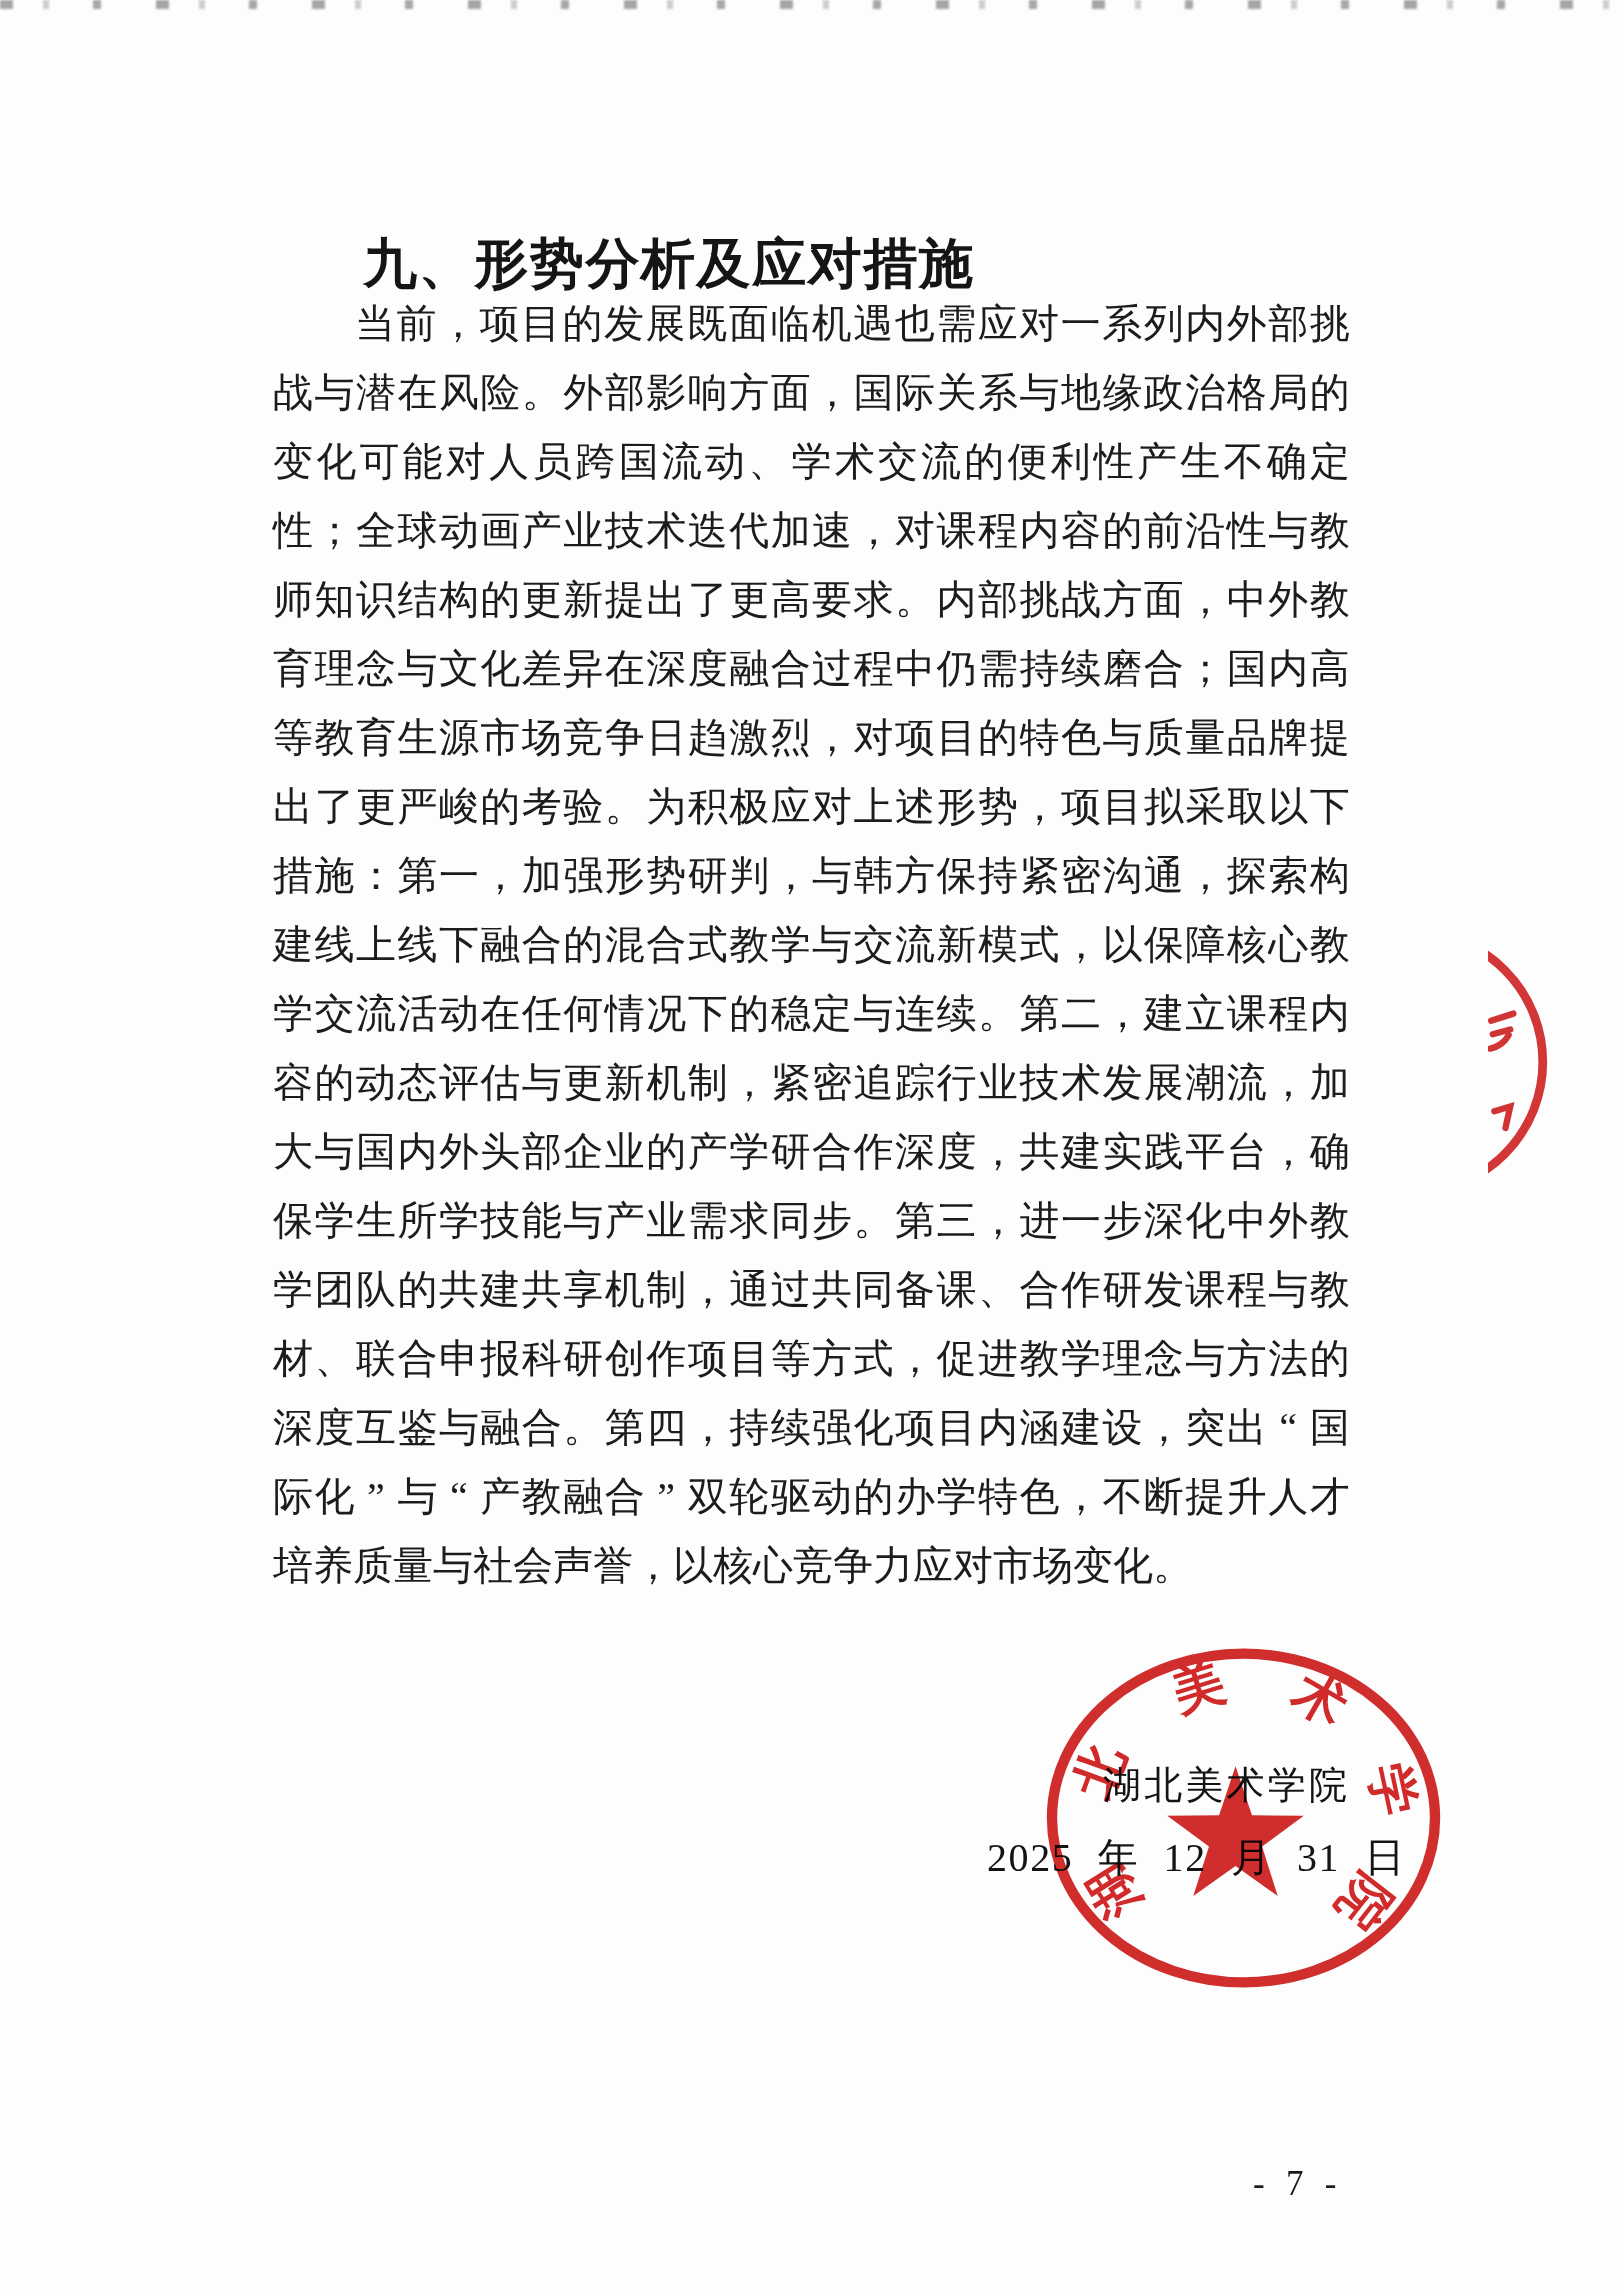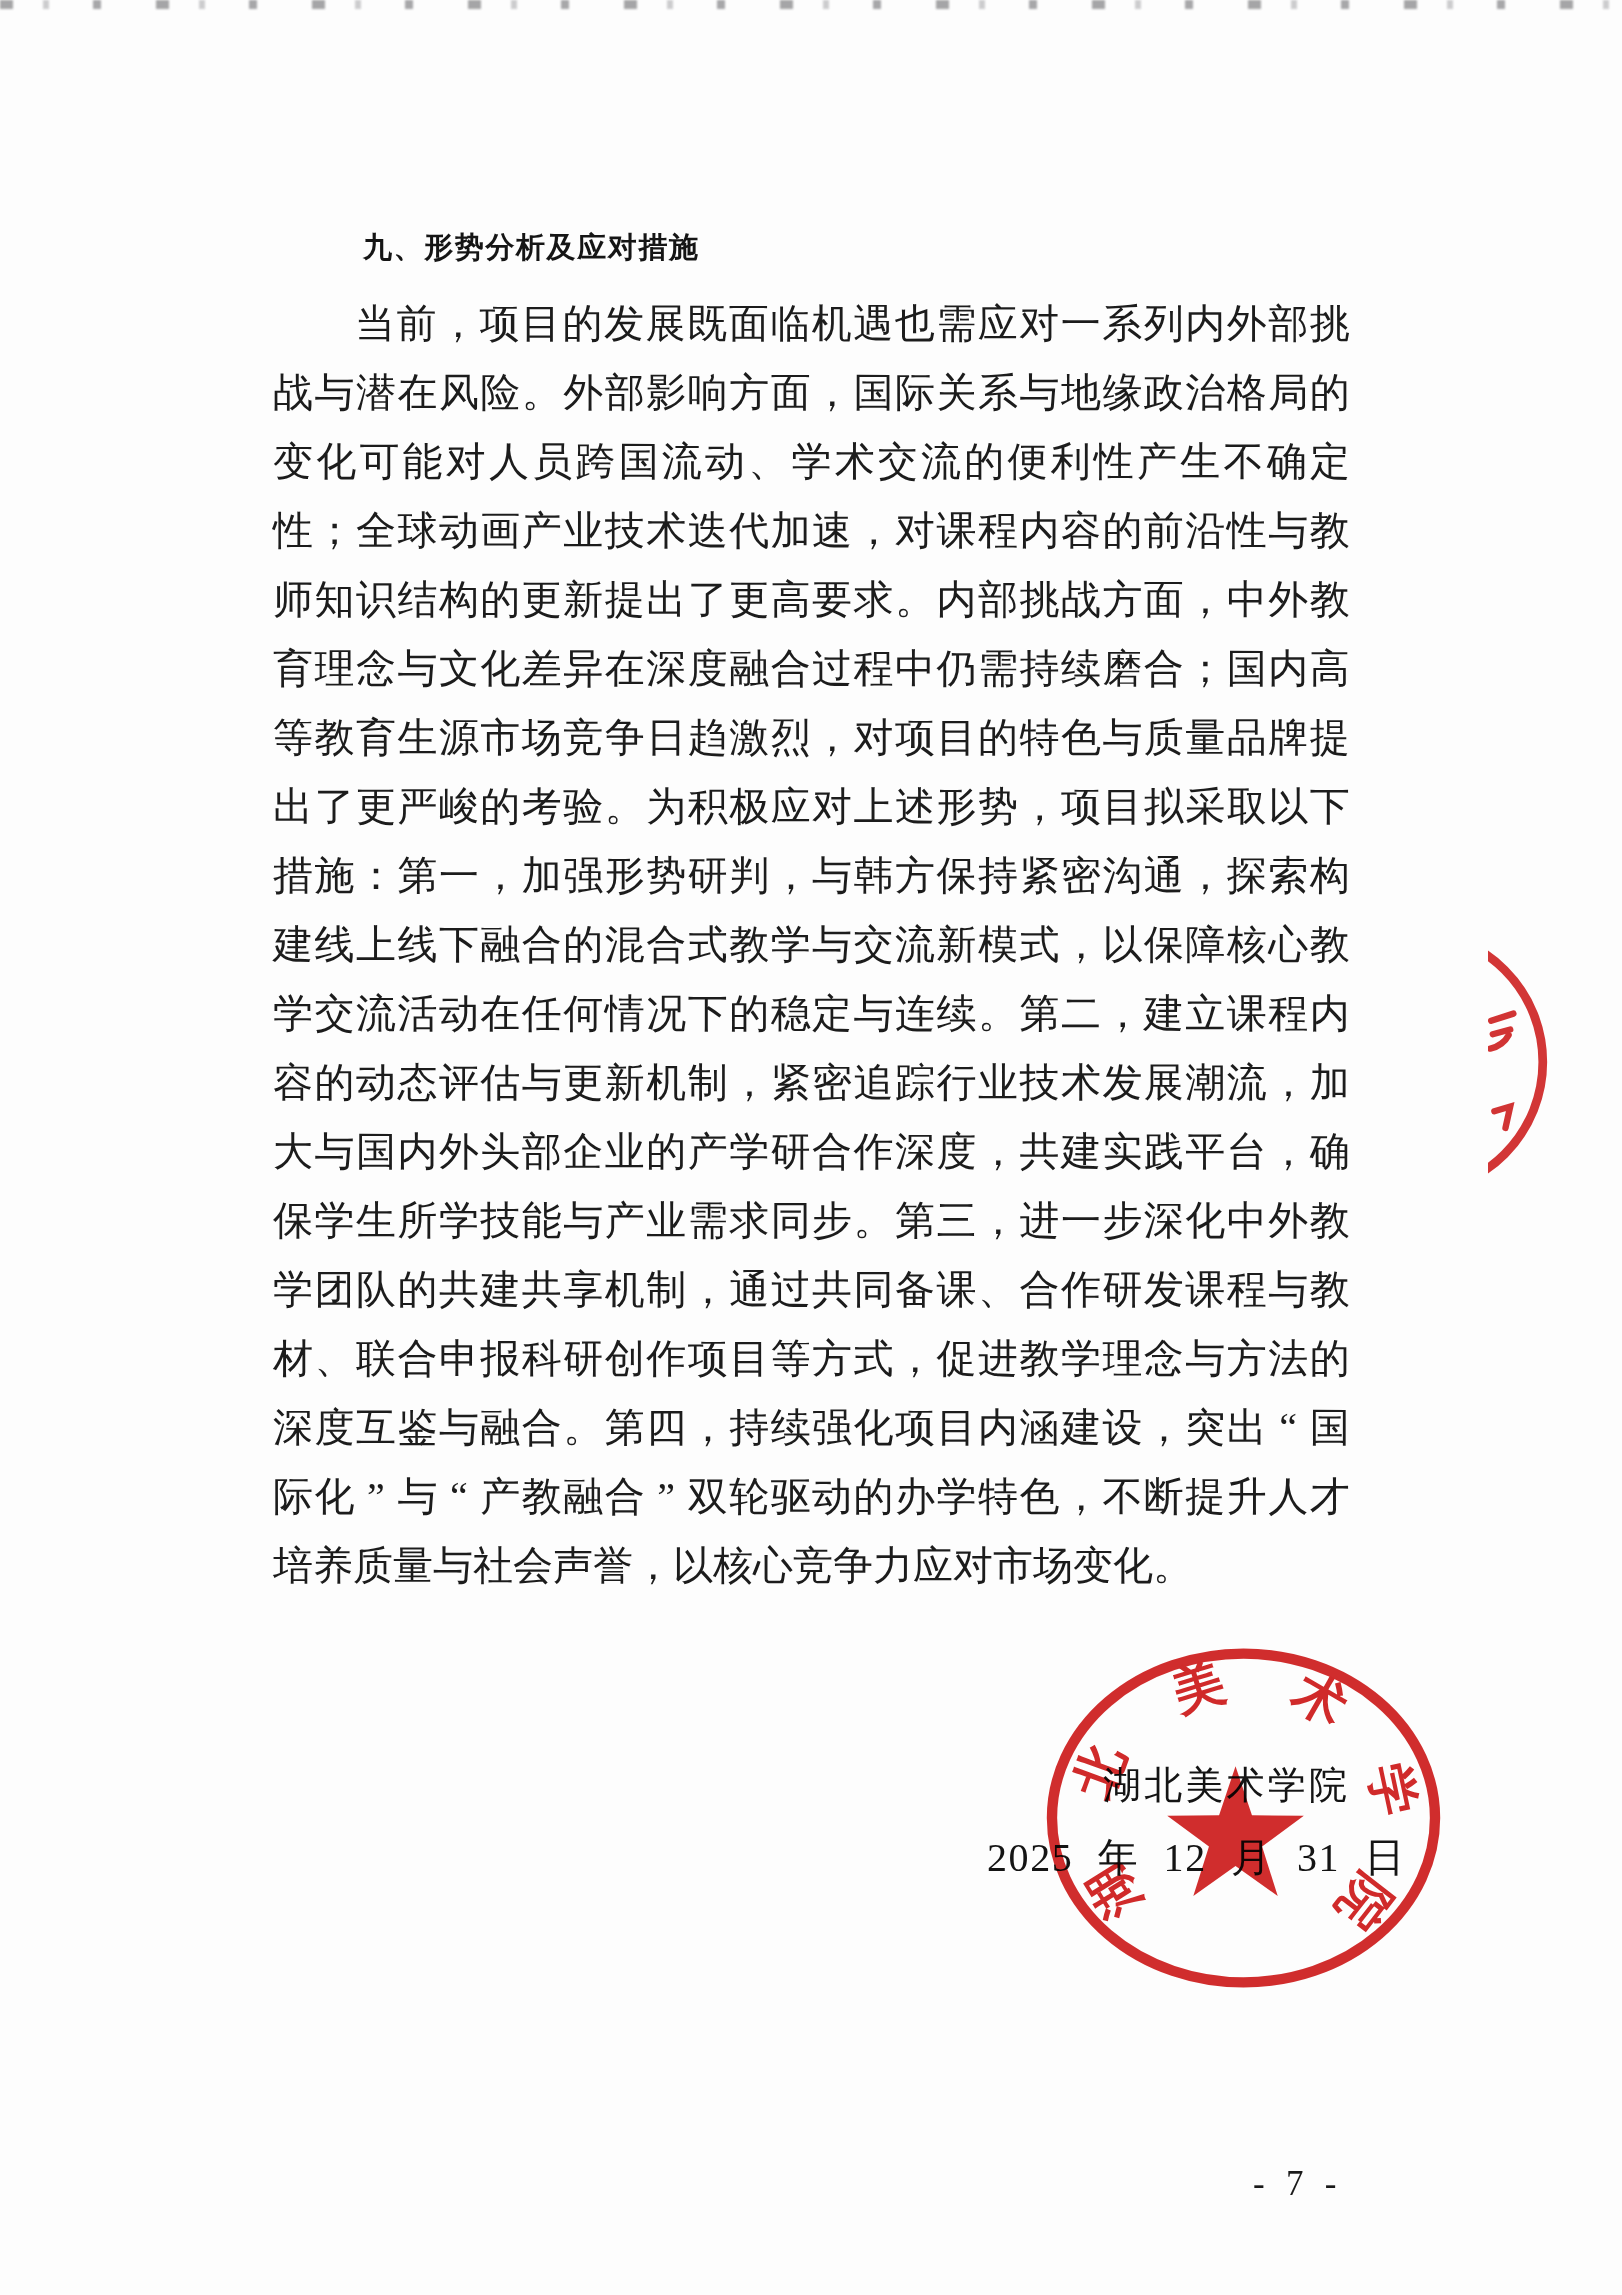--- a/index.html
+++ b/index.html
@@ -13,21 +13,21 @@
     position:absolute;left:0;top:0;width:1622px;height:8.7px;
     background:repeating-linear-gradient(90deg,
       rgba(40,40,45,.55) 0 12.7px, rgba(0,0,0,0) 12.7px 43px,
       rgba(70,70,75,.35) 43px 49px, rgba(0,0,0,0) 49px 93px,
       rgba(25,25,30,.5) 93px 101px, rgba(0,0,0,0) 101px 156px);
     filter:blur(0.8px);opacity:.75;
   }
   .title{
     position:absolute;left:363px;top:228px;margin:0;
     font-family:"Liberation Sans","DejaVu Sans",sans-serif;
-    font-weight:bold;font-size:29px;letter-spacing:1.6px;color:#151515;
+    font-weight:bold;font-size:54px;letter-spacing:1.6px;color:#151515;
     white-space:nowrap;
   }
   .body-block{
     position:absolute;left:273px;top:289px;width:1077px;
   }
   .line{
     display:flex;justify-content:space-between;align-items:center;
     height:69px;font-size:40px;color:#1c1c1c;white-space:nowrap;
   }
   .line span{display:inline-block;width:40px;text-align:center;flex:0 0 auto;}

